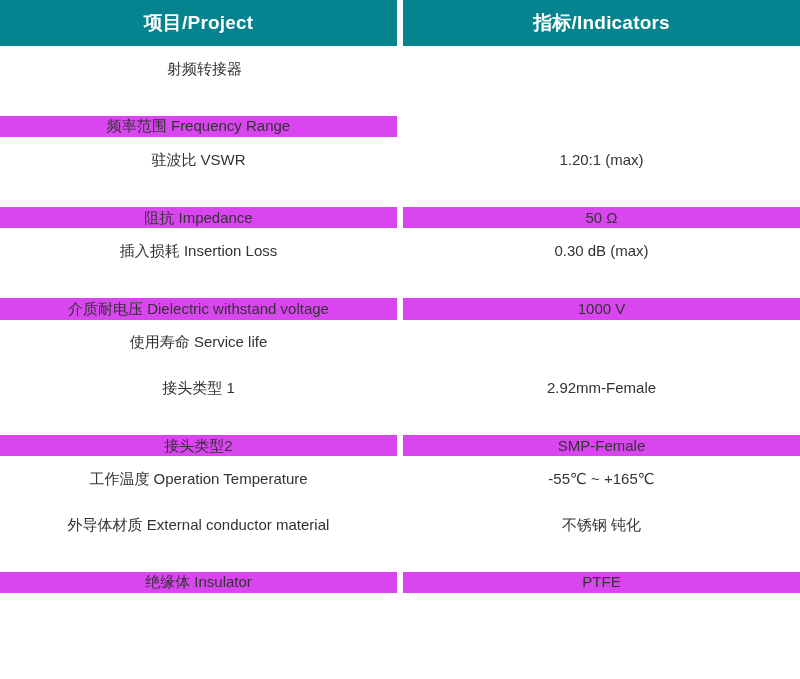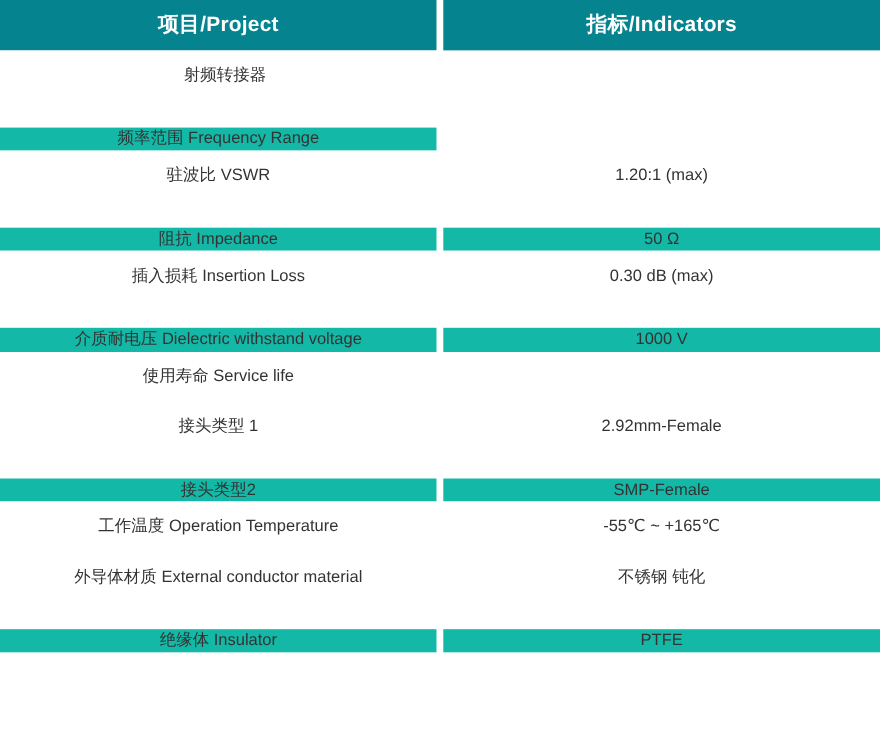--- a/index.html
+++ b/index.html
@@ -21,21 +21,21 @@
     background: #ffffff;
   }
   .row {
     display: flex;
     flex: 0 0 auto;
     width: 100%;
     height: 45.6px;
     background: #ffffff;
   }
   .row.alt .cell {
-    background: #14b8a6;
+    background: #d946ef;
     margin-top: 24px;
   }
   .row.header-row {
     height: 46px;
   }
   .cell {
     display: flex;
     align-items: center;
     justify-content: center;
     text-align: center;

